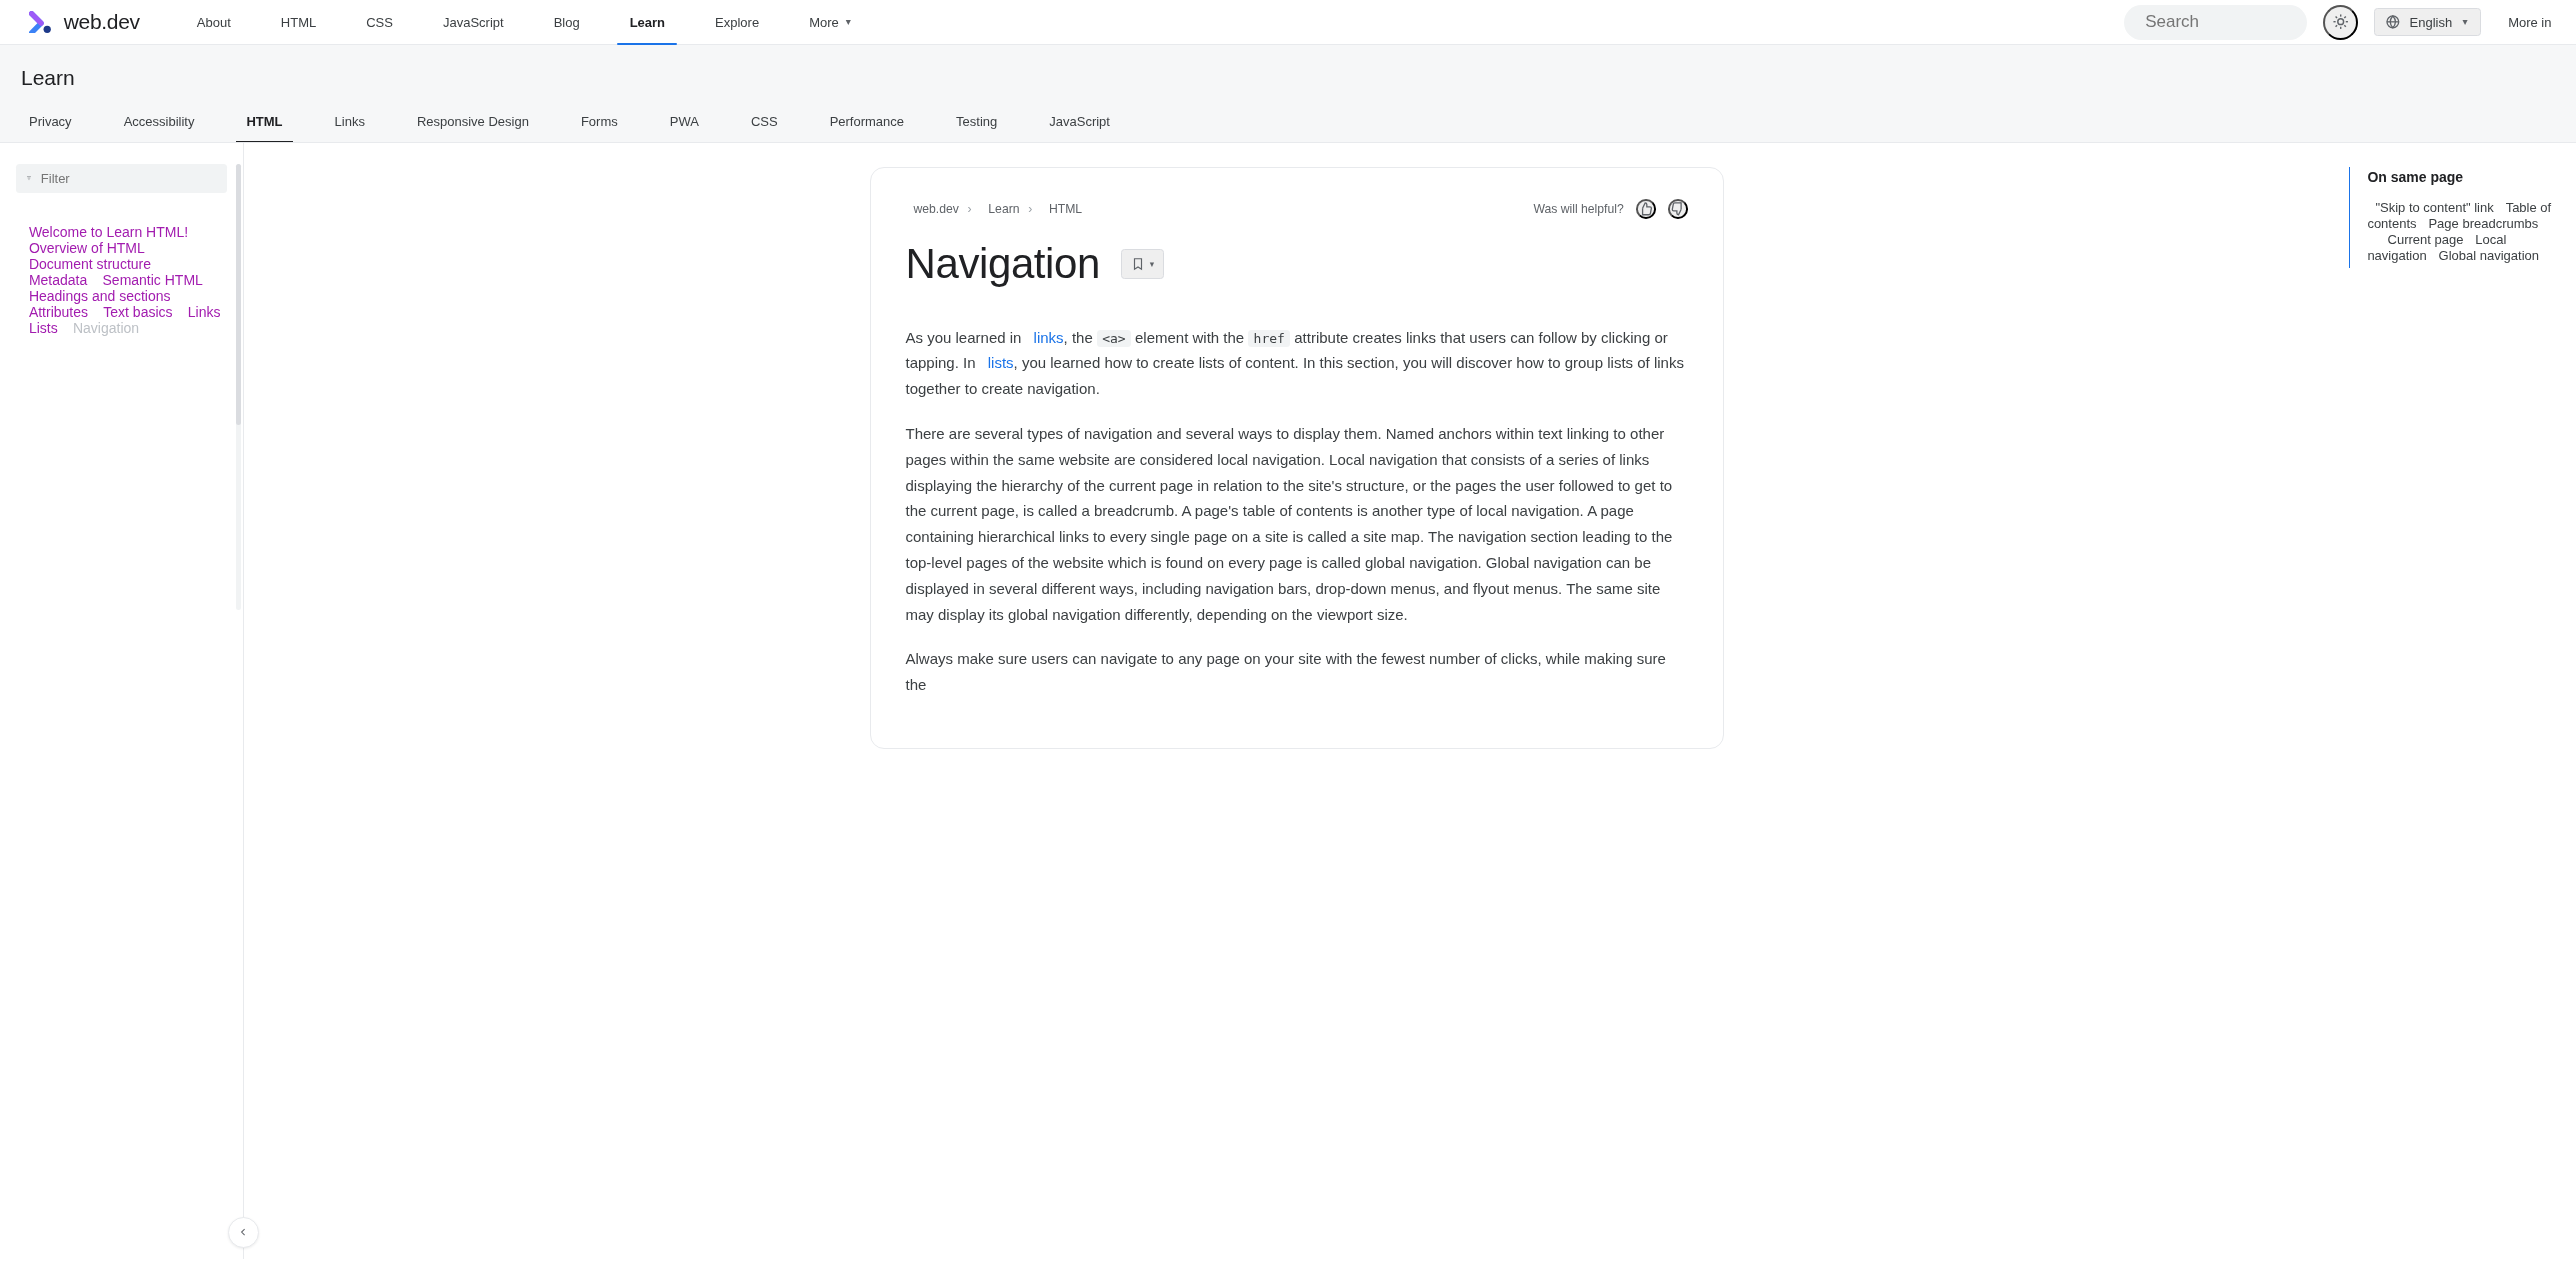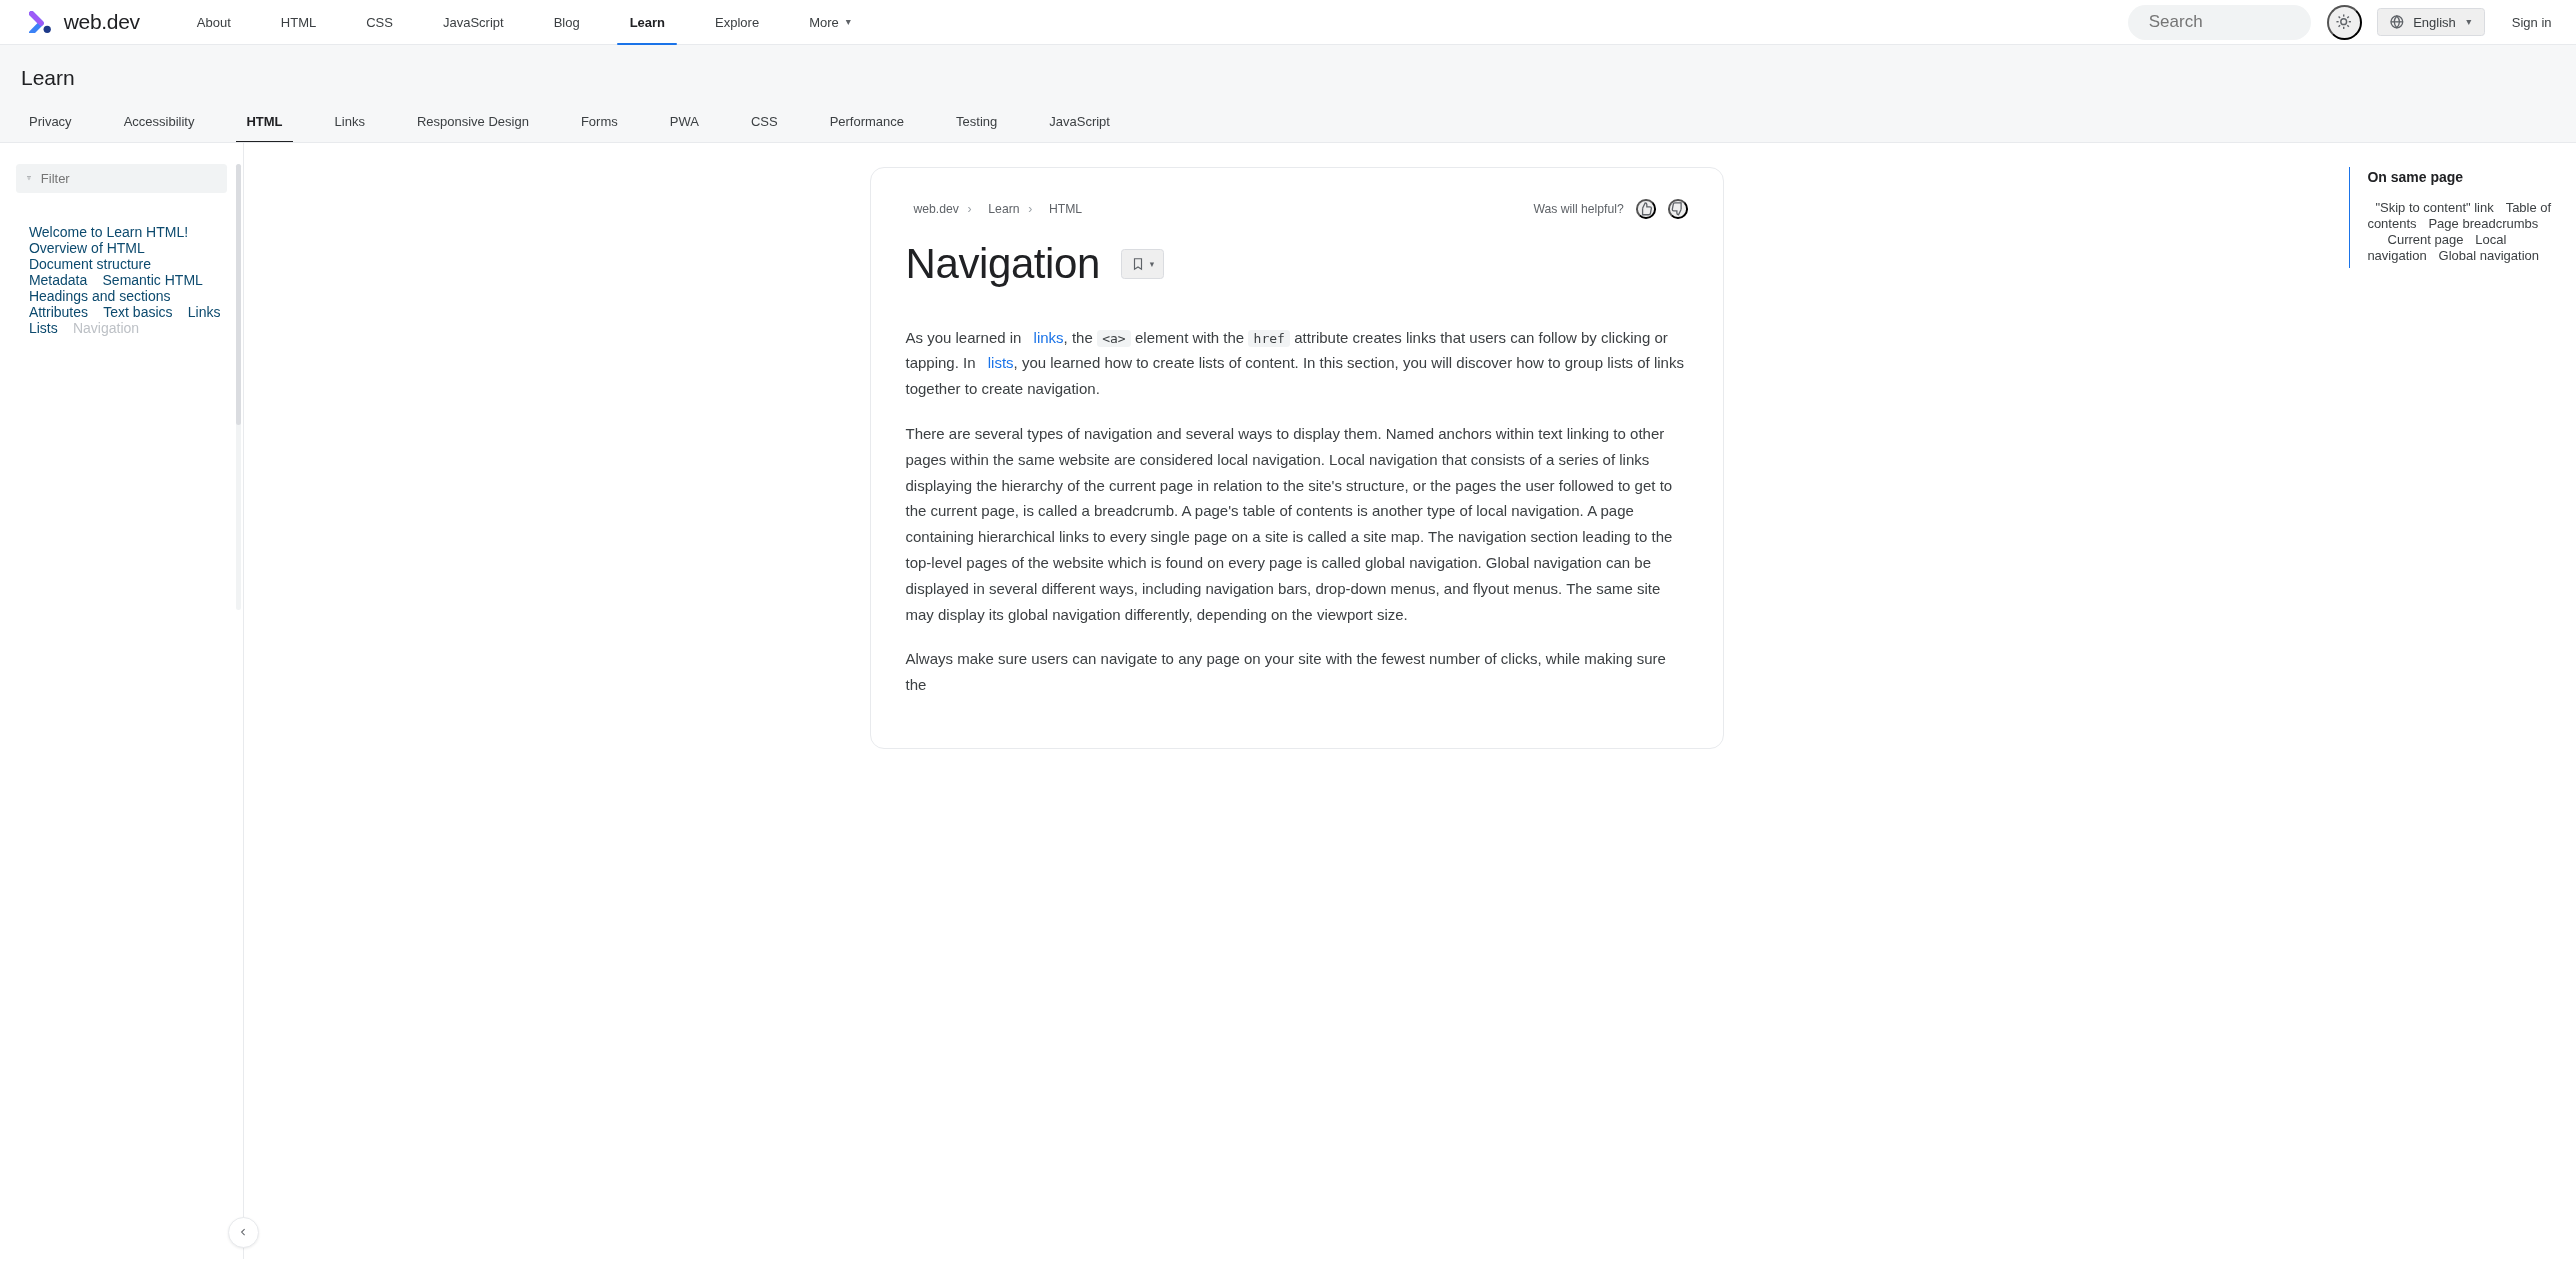--- a/index.html
+++ b/index.html
@@ -113,21 +113,21 @@
   .filter input {
     border: 0; background: transparent; outline: 0; flex: 1;
     font-size: 13px; color: #5f6368;
   }
   .side-scroll-shadow {
     position: absolute; left: 0; right: 0; top: 66px;
     height: 8.7px; pointer-events: none;
   }
   .side-list { padding: 14px 3.5px; }
   .side-item {
-    font-size: 14px; color: #0c4a6e; padding: 8.7px 1.7px;
+    font-size: 14px; color: #a21caf; padding: 8.7px 1.7px;
   }
   .side-item.faded { color: #bdc1c6; }
 
   
   .fake-scrollbar {
     position: absolute; right: 1.7px; top: 21px; bottom: 21px; width: 5.2px;
     background: #f1f3f4; border-radius: 2.6px;
   }
   .fake-thumb {
     position: absolute; left: 0; right: 0; top: 0; height: 261px;
@@ -236,21 +236,21 @@
     </button>
     <button class="lang-chip">
       <svg width="15.7" height="15.7" viewBox="0 0 24 24" fill="none" stroke="#5f6368" stroke-width="2">
           <circle cx="12" cy="12" r="9"></circle>
           <path d="M3 12h18"></path>
           <path d="M12 3c2.5 2.7 4 6 4 9s-1.5 6.3-4 9c-2.5-2.7-4-6-4-9s1.5-6.3 4-9z"></path>
         </svg>
       <span>English</span>
       <span class="chev-down">▼</span>
     </button>
-    <a class="signin" href="#">Sign in</a>
+    <a class="signin" href="#">More in</a>
   </div>
 </header>
 
 <section class="subheader">
   <div class="subheader-title">Learn</div>
   <nav class="subtabs">
     <a class="subtab">Privacy</a>
     <a class="subtab">Accessibility</a>
     <a class="subtab active">HTML</a>
     <a class="subtab">Links</a>

